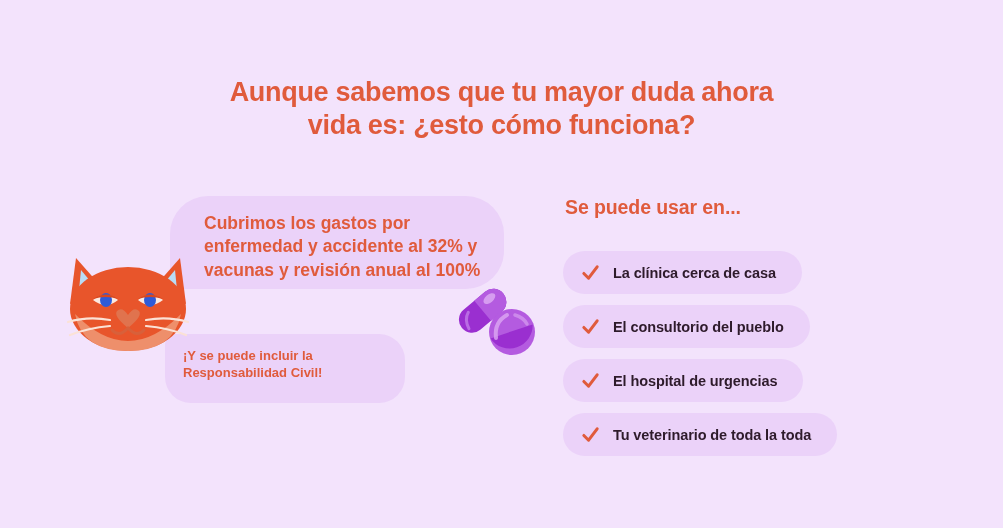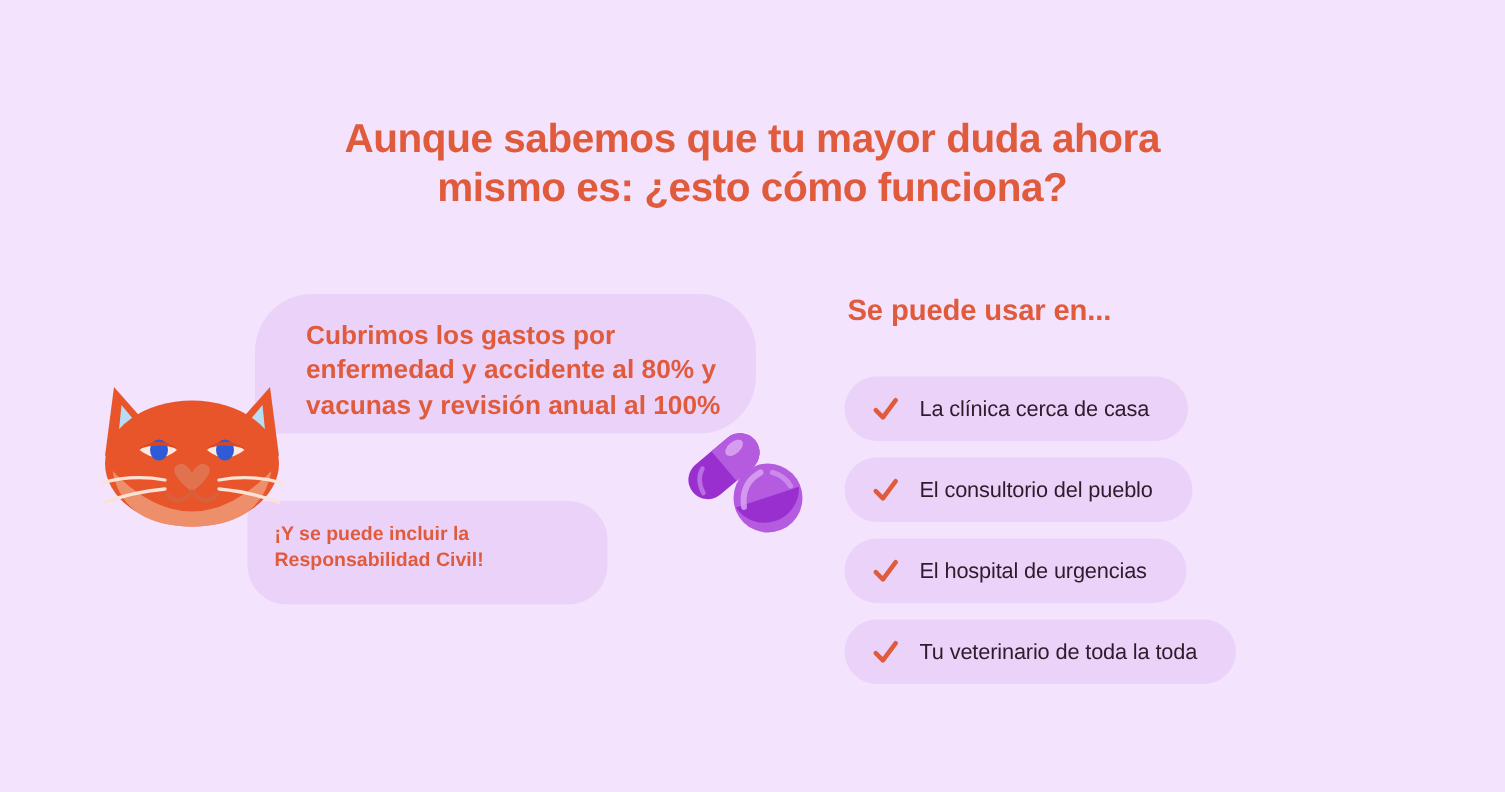--- a/index.html
+++ b/index.html
@@ -130,39 +130,39 @@
   .use-item .check {
     flex: 0 0 auto;
     width: 19px;
     height: 19px;
     margin-right: 13px;
     display: block;
   }
   .use-item .label {
     color: #2E1B2B;
     font-size: 14.5px;
-    font-weight: normal;
+    font-weight: bold;
     letter-spacing: -0.1px;
     white-space: nowrap;
   }
 </style>
 </head>
 <body>
 
 <div id="stage">
 
   <div id="headline">
     <span class="line">Aunque sabemos que tu mayor duda ahora</span>
-    <span class="line">mismo es: ¿esto cómo funciona?</span>
+    <span class="line">vida es: ¿esto cómo funciona?</span>
   </div>
 
   <div id="left-col">
 
     <div class="info-card" id="card-coverage">
-      <span class="card-text">Cubrimos los gastos por enfermedad y accidente al 80% y vacunas y revisión anual al 100%</span>
+      <span class="card-text">Cubrimos los gastos por enfermedad y accidente al 32% y vacunas y revisión anual al 100%</span>
     </div>
 
     <div class="info-card" id="card-liability">
       <span class="card-text">¡Y se puede incluir la Responsabilidad Civil!</span>
     </div>
 
     <svg id="cat" viewBox="0 0 132 100">
 
       <path d="M14 6 L44 40 L8 52 Z" fill="#E8552B"></path>
       <path d="M118 6 L88 40 L124 52 Z" fill="#E8552B"></path>

